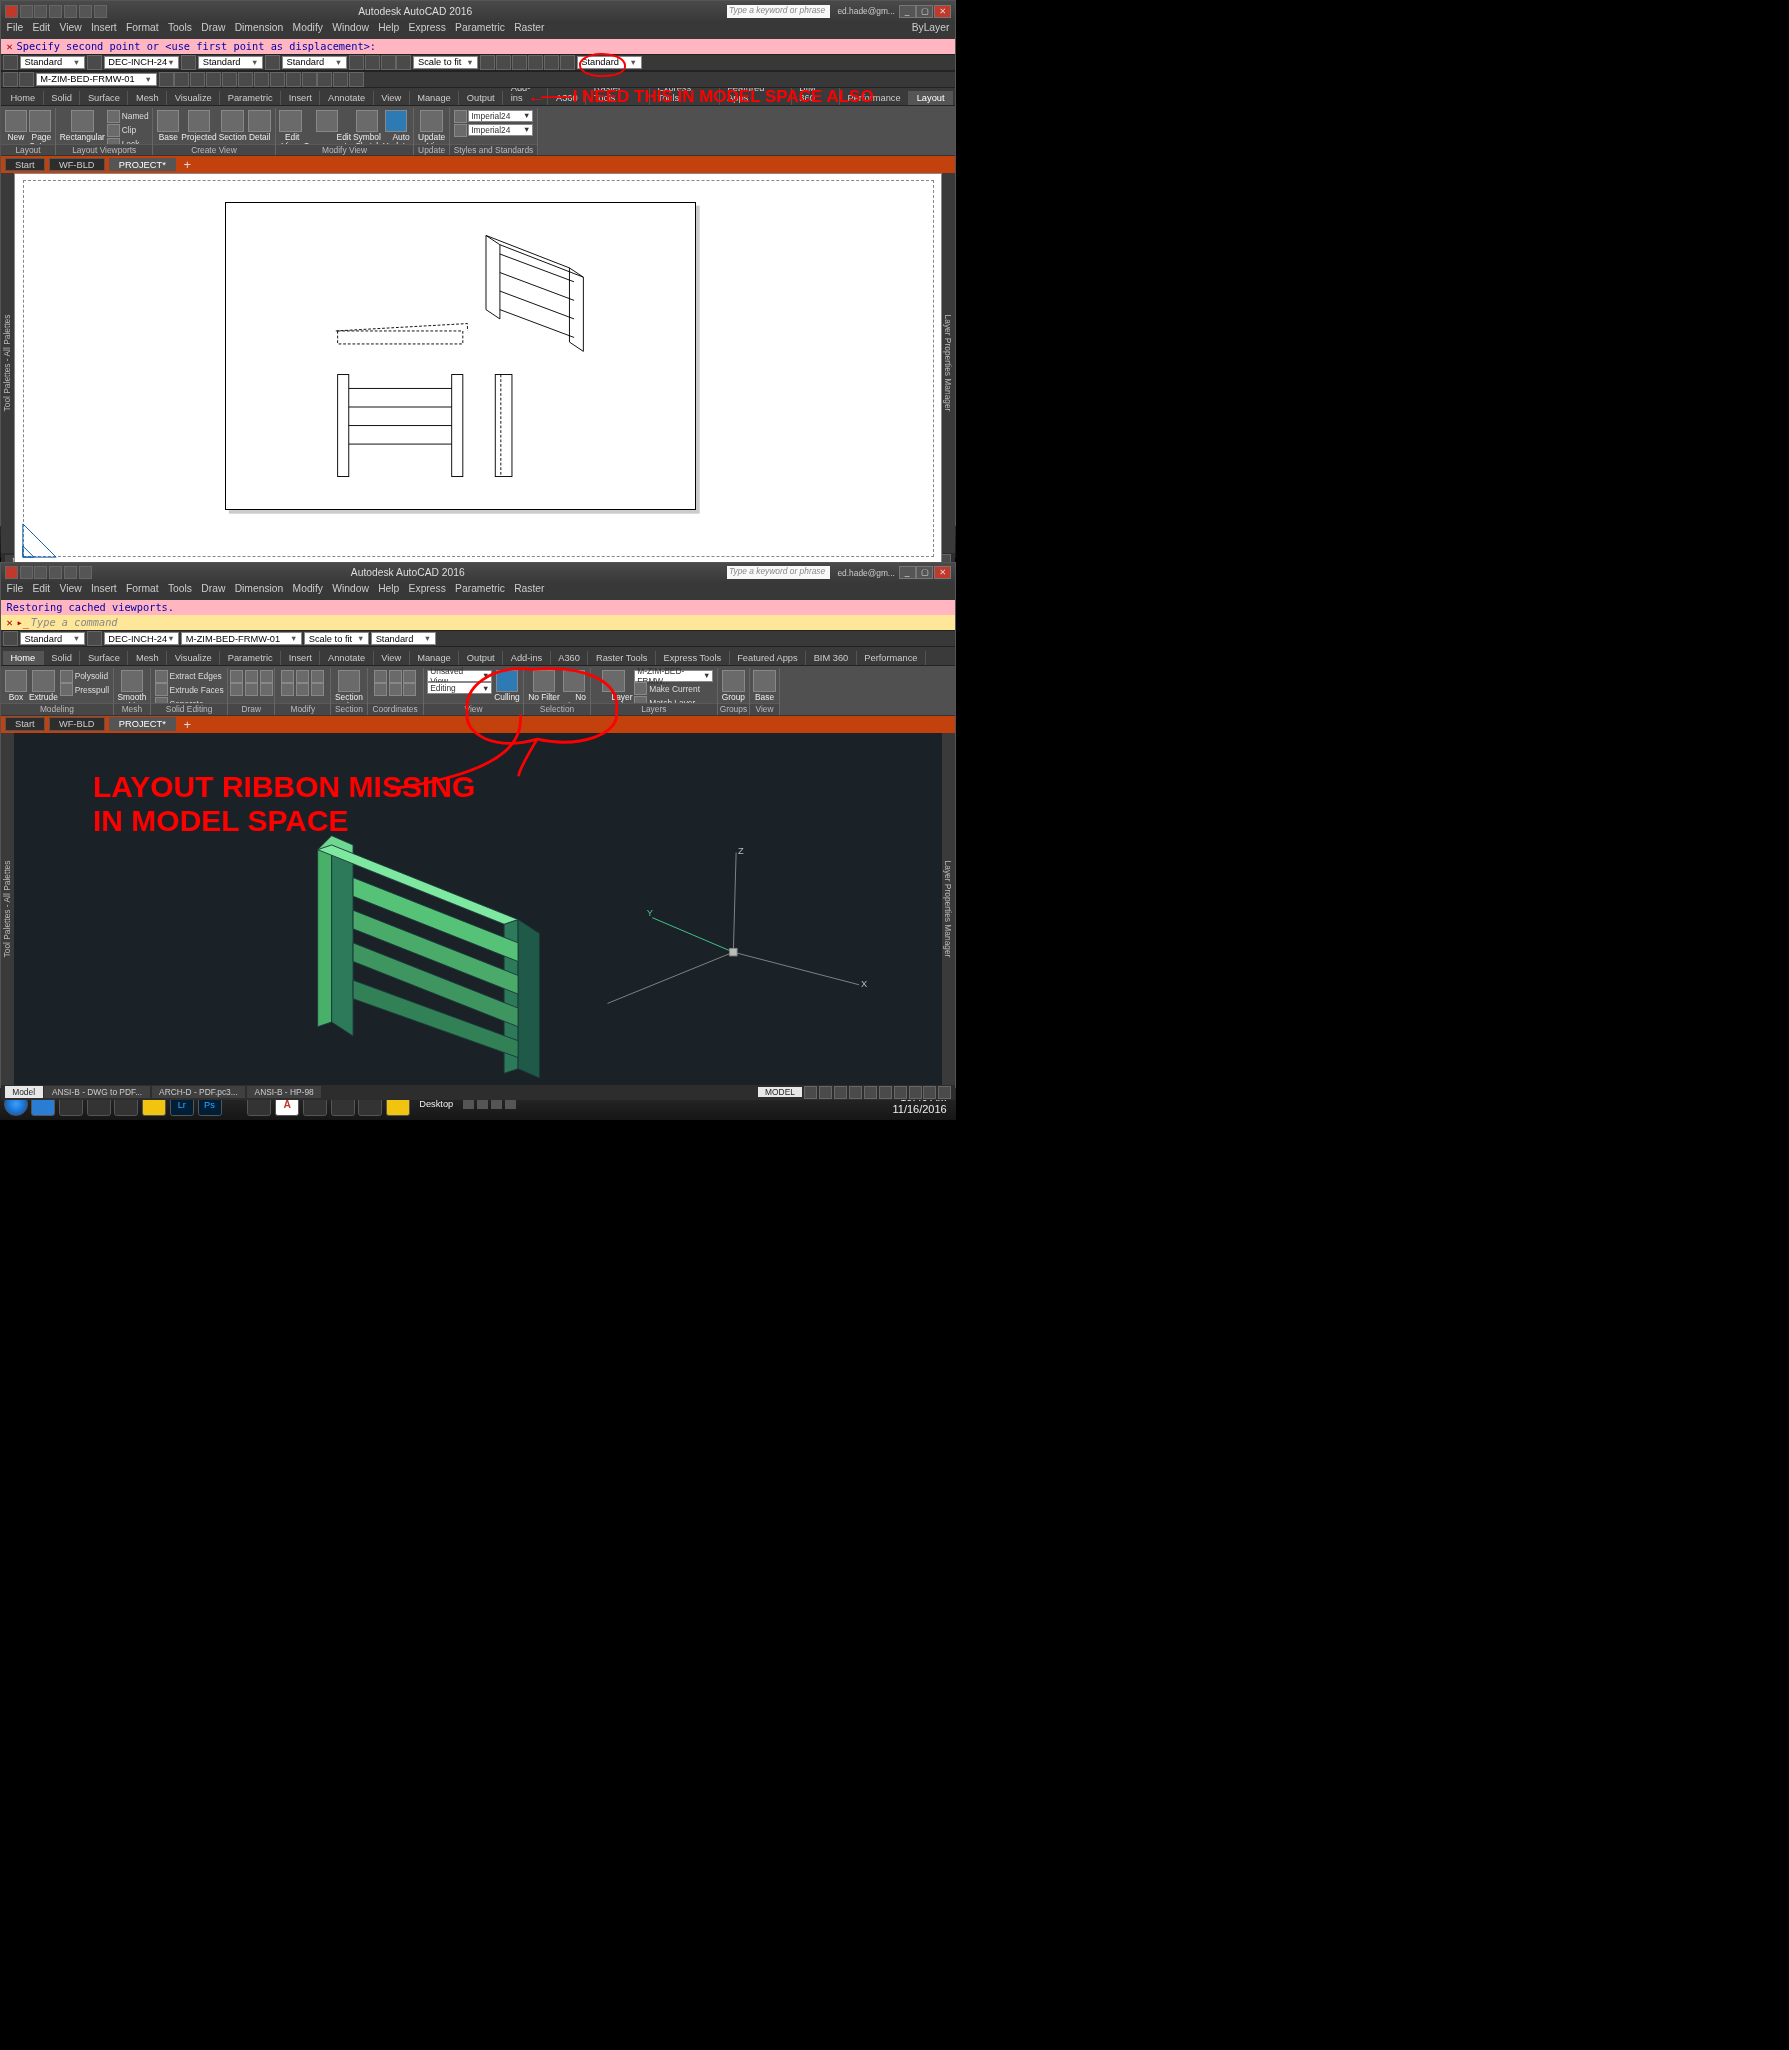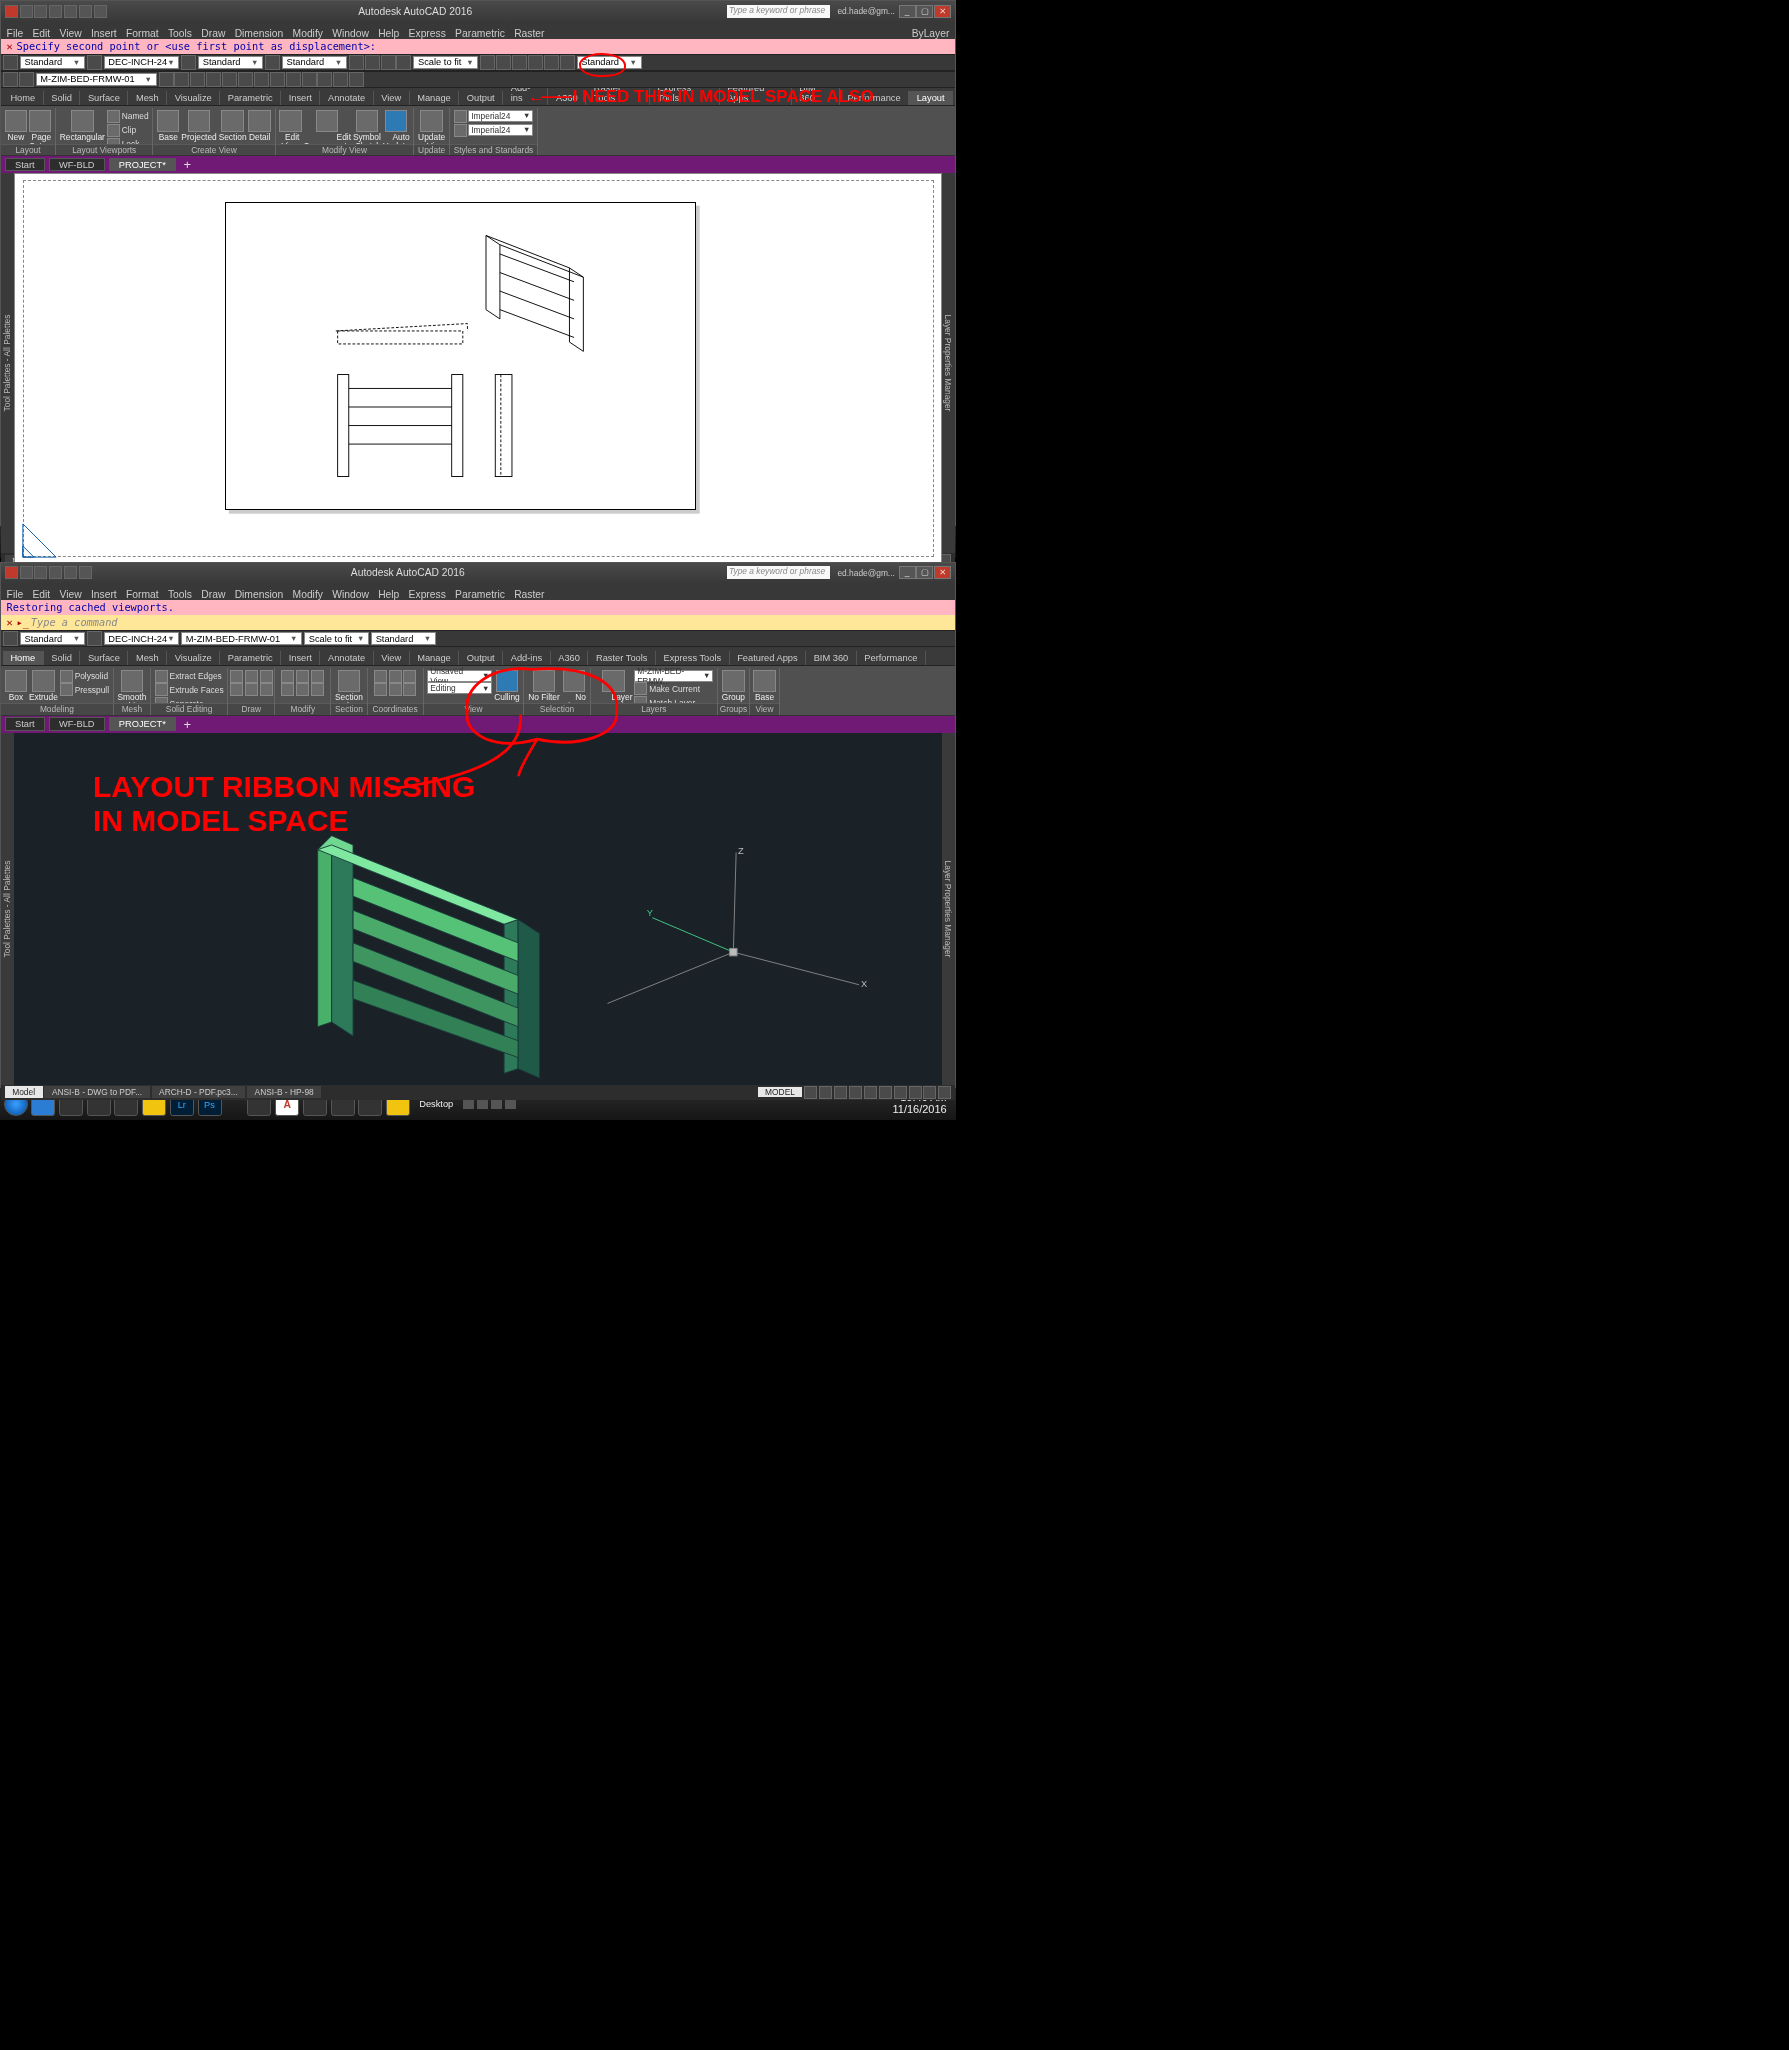--- a/index.html
+++ b/index.html
@@ -9,21 +9,21 @@
 .titlebar { background: linear-gradient(#4a4a4a,#383838); height: 20.5px; display: flex; align-items: center; color: #ddd; font-size: 10.3px; padding: 0 3.7px; }
 .titlebar .qat { display: flex; gap: 1.9px; }
 .titlebar .qat .qbtn { width: 13px; height: 13px; background: #555; border: 0.9px solid #666; }
 .titlebar .title { flex: 1; text-align: center; }
 .titlebar .winbtns { display: flex; gap: 0.9px; }
 .titlebar .winbtn { width: 17px; height: 13px; background: #555; border: 0.9px solid #777; text-align: center; line-height: 11.2px; font-size: 8.4px; }
 .titlebar .winbtn.close { background: #c0392b; }
 .titlebar .searchbox { background:#f8f8f8; color:#888; font-style:italic; width:103px; height:13px; font-size:8.4px; padding:0 1.9px; margin:0 3.7px; }
 .titlebar .user { font-size:8.4px; color:#ccc; margin:0 3.7px; }
 
-.menubar { background:#383838; height:17px; display:flex; gap:9.3px; padding:0 5.6px; color:#ccc; font-size:10.3px; align-items:flex-end; }
+.menubar { background:#383838; height:17px; display:flex; gap:9.3px; padding:0 5.6px; color:#ccc; font-size:10.3px; align-items:flex-start; }
 .menubar span { cursor:default; }
 
 .cmdline { height:15px; line-height:15px; padding:0 5.6px; font-family: Consolas,monospace; font-size:10.3px; display:flex; align-items:center; }
 .cmdline.pink { background:#ffb6c1; color:#0000aa; }
 .cmdline.yellow { background:#ffe79a; color:#333; }
 .cmdline .x { color:#a00; margin-right:3.7px; font-weight:bold; }
 .cmdline .caret { color:#a00; margin-right:1.9px; }
 
 .proprow { background:#383838; height:17px; display:flex; align-items:center; gap:1.9px; padding:0 1.9px; border-top:0.9px solid #222; border-bottom:0.9px solid #222; overflow:hidden; }
 .proprow .sel { background:#fff; color:#000; font-size:9.3px; height:13px; padding:0 3.7px; border:0.9px solid #888; display:flex; align-items:center; min-width:65px; justify-content:space-between; }
@@ -42,21 +42,21 @@
 .ribpanel .bigbtn.auto .bigico { background:#2d7ab5; }
 .ribpanel .bigbtn .lbl { font-size:8.4px; color:#eee; text-align:right; line-height:9.3px; }
 .ribpanel .row { display:flex; gap:1.9px; }
 .ribpanel .smbtn { display:flex; align-items:center; gap:1.9px; font-size:8.4px; color:#ddd; }
 .ribpanel .smico { width:13px; height:13px; background:#6a6a6a; border:0.9px solid #888; }
 .ribpanel .panelname { position:absolute; bottom:-0.9px; left:0; right:0; text-align:center; font-size:8.4px; color:#bbb; background:#474747; line-height:11.2px; border-top:0.9px solid #5a5a5a; }
 .ribbon .dd { background:#fff; color:#333; font-size:8.4px; height:12px; width:65px; padding:0 1.9px; border:0.9px solid #888; display:flex; align-items:center; justify-content:space-between; }
 .ribbon .dd .arrow{font-size:7.5px;}
 .ribbon .panelgroup{display:flex; flex-direction:column; gap:0.9px;}
 
-.filetabs { background:#701a75; height:17px; display:flex; align-items:center; padding:0 3.7px; gap:3.7px; }
+.filetabs { background:#c2410c; height:17px; display:flex; align-items:center; padding:0 3.7px; gap:3.7px; }
 .filetabs .ftab { background:#2d2d2d; color:#ccc; font-size:9.3px; padding:0.9px 9.3px; border:0.9px solid #555; }
 .filetabs .ftab.active { background:#555; color:#fff; }
 .filetabs .plus { color:#ddd; font-size:13px; padding:0 3.7px; }
 
 .canvas { position:relative; background:#fff; height:392px; border:0.9px solid #888; }
 .paperframe { position:absolute; left:210px; top:28px; width:471px; height:308px; border:0.9px solid #000; box-shadow:3.7px 3.7px 0 #ccc; }
 .dashedborder { position:absolute; left:7.5px; top:5.6px; right:7.5px; bottom:7.5px; border:0.9px dashed #888; }
 
 .sidepanel { position:absolute; top:0; bottom:0; width:13px; background:#3a3a3a; display:flex; align-items:center; justify-content:center; }
 .sidepanel .vtext { transform:rotate(-90deg); white-space:nowrap; font-size:8.4px; color:#bbb; }

